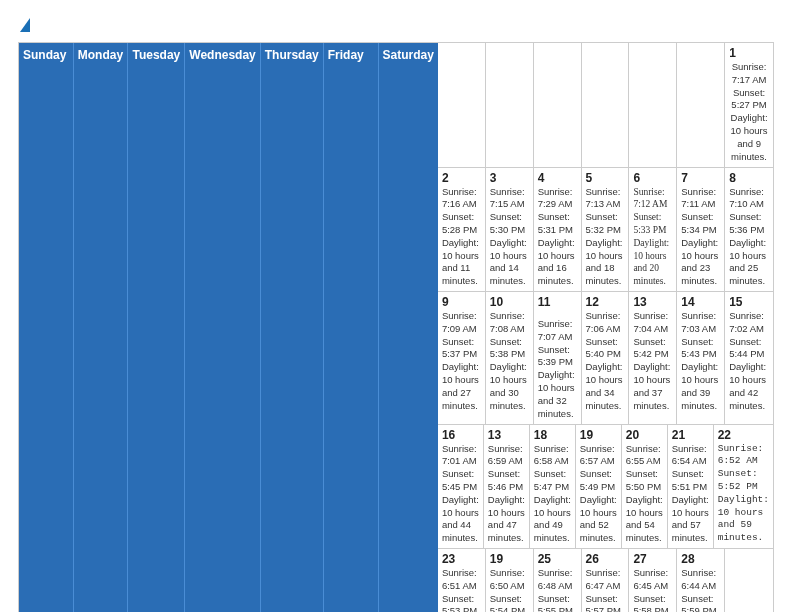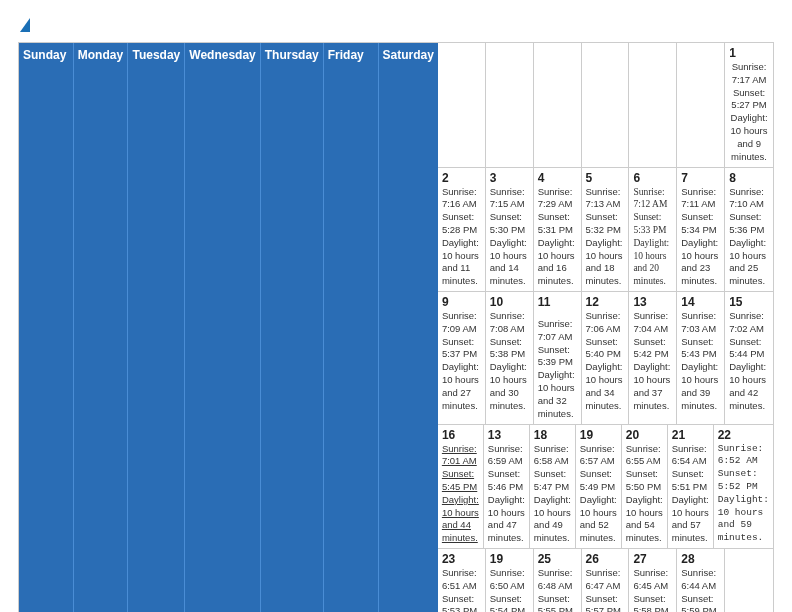--- a/index.html
+++ b/index.html
@@ -238,21 +238,21 @@
           <div class="cal-cell">
             <span class="day-num">15</span>
             <div class="day-info" style="white-space: pre-line;">Sunrise: 7:02 AM
 Sunset: 5:44 PM
 Daylight: 10 hours and 42 minutes.</div>
           </div>
         </div>
         <div class="cal-row">
           <div class="cal-cell">
             <span class="day-num">16</span>
-            <div class="day-info" style="white-space: pre-line; text-decoration: underline;">Sunrise: 7:01 AM
+            <div class="day-info" style="white-space: pre-line;">Sunrise: 7:01 AM
 Sunset: 5:45 PM
 Daylight: 10 hours and 44 minutes.</div>
           </div>
           <div class="cal-cell">
             <span class="day-num">13</span>
             <div class="day-info" style="white-space: pre-line;">Sunrise: 6:59 AM
 Sunset: 5:46 PM
 Daylight: 10 hours and 47 minutes.</div>
           </div>
           <div class="cal-cell">

